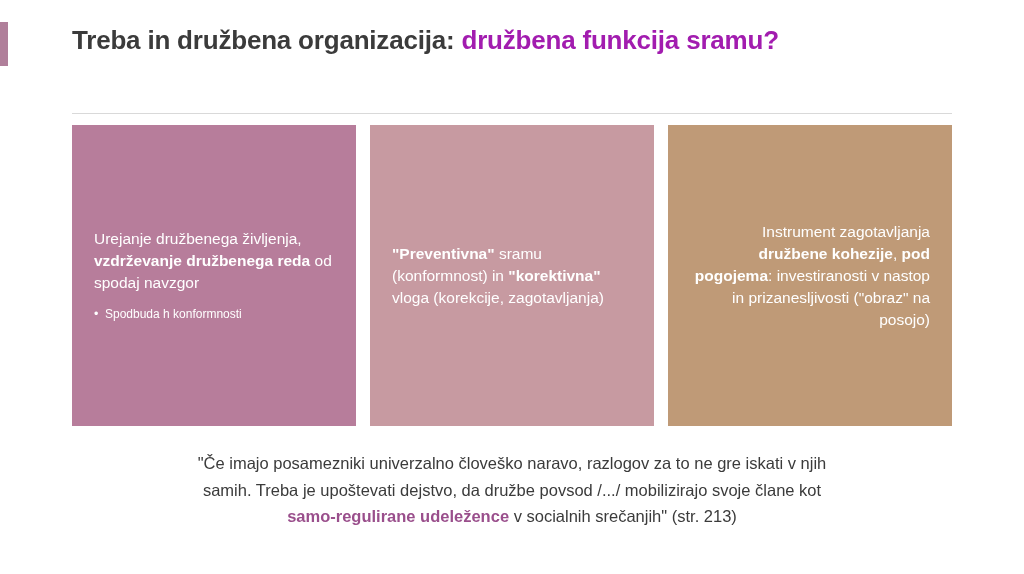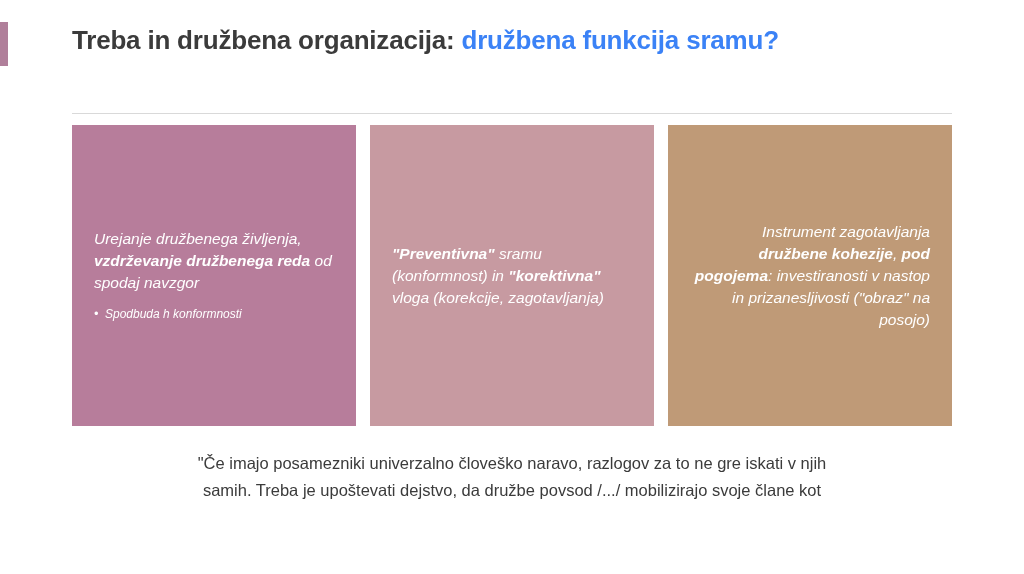--- a/index.html
+++ b/index.html
@@ -33,39 +33,38 @@
     left: 72px;
     top: 24px;
     width: 880px;
     font-size: 26px;
     font-weight: bold;
     line-height: 1.28;
     color: #3b3b3b;
     letter-spacing: -0.2px;
   }
   .title .hl {
-    color: #3b82f6;
+    color: #a21caf;
   }
   .divider {
     position: absolute;
     left: 72px;
     top: 113px;
     width: 880px;
     height: 1px;
     background: #d9d9d9;
   }
   .cards {
     position: absolute;
     left: 72px;
     top: 125px;
     width: 880px;
     height: 301px;
     display: flex;
     gap: 14px;
-    font-style: italic;
   }
   .card {
     flex: 1 1 0;
     position: relative;
     display: flex;
     flex-direction: column;
     justify-content: center;
     box-sizing: border-box;
     padding: 0 22px;
   }
@@ -144,15 +143,16 @@
       <p class="card-body">
         <span>Instrument zagotavljanja </span><b>družbene kohezije</b><span>, </span><b>pod pogojema</b><span>: investiranosti v nastop in prizanesljivosti ("obraz" na posojo)</span>
       </p>
     </div>
 
   </div>
 
   <div class="quote">
     <div>"Če imajo posamezniki univerzalno človeško naravo, razlogov za to ne gre iskati v njih</div>
     <div>samih. Treba je upoštevati dejstvo, da družbe povsod /.../ mobilizirajo svoje člane kot</div>
+    <div><span class="em">samo-regulirane udeležence</span><span> v socialnih srečanjih" (str. 213)</span></div>
   </div>
 
 </div>
 
 </body></html>

